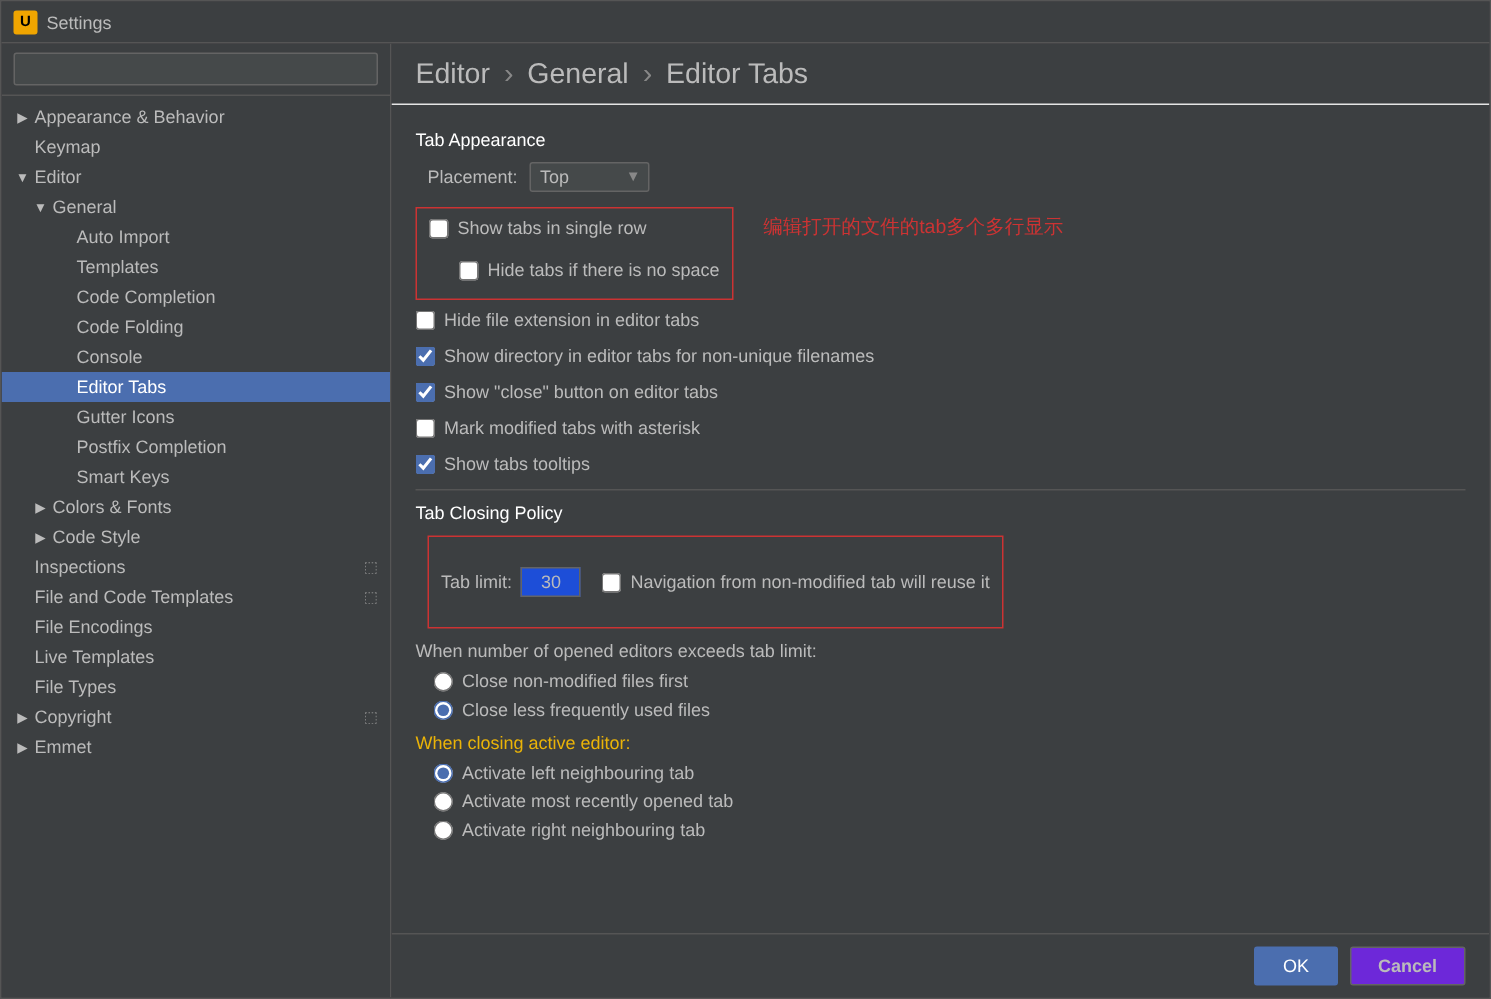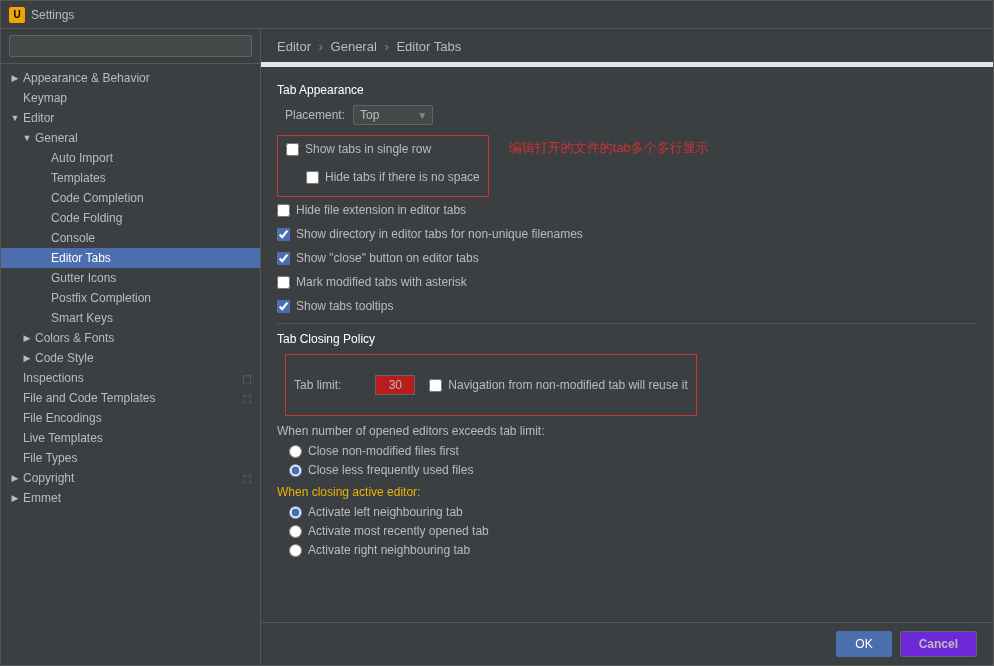--- a/index.html
+++ b/index.html
@@ -108,23 +108,23 @@
     
     .main {
       flex: 1;
       background: #3c3f41;
       display: flex;
       flex-direction: column;
       overflow: hidden;
     }
     .breadcrumb {
       padding: 10px 16px 8px;
-      font-size: 13px;
-      color: #bbbbbb;
-      border-bottom: 5px solid #e5e5e5;
+      font-size: 19px;
+      color: #bbbbbb;
+      border-bottom: 1px solid #e5e5e5;
       flex-shrink: 0;
     }
     .breadcrumb .sep { margin: 0 4px; color: #888; }
     .settings-content {
       flex: 1;
       overflow-y: auto;
       padding: 12px 16px;
     }
     .section-label {
       font-size: 12px;
@@ -203,29 +203,28 @@
     .divider {
       height: 1px;
       background: #555;
       margin: 8px 0;
     }
     .tab-closing-section {
       margin-top: 8px;
     }
     .tab-limit-input {
       width: 40px;
-      background: #b91c1c;
+      background: #1d4ed8;
       border: 1px solid #646464;
       color: #bbbbbb;
       padding: 2px 4px;
       font-size: 12px;
       text-align: center;
       outline: none;
       margin-right: 8px;
-      margin-left: 28px;
     }
     .radio-row {
       display: flex;
       align-items: center;
       margin-bottom: 5px;
       margin-left: 12px;
     }
     .radio-row input[type="radio"] {
       margin-right: 6px;
       accent-color: #4b6eaf;

